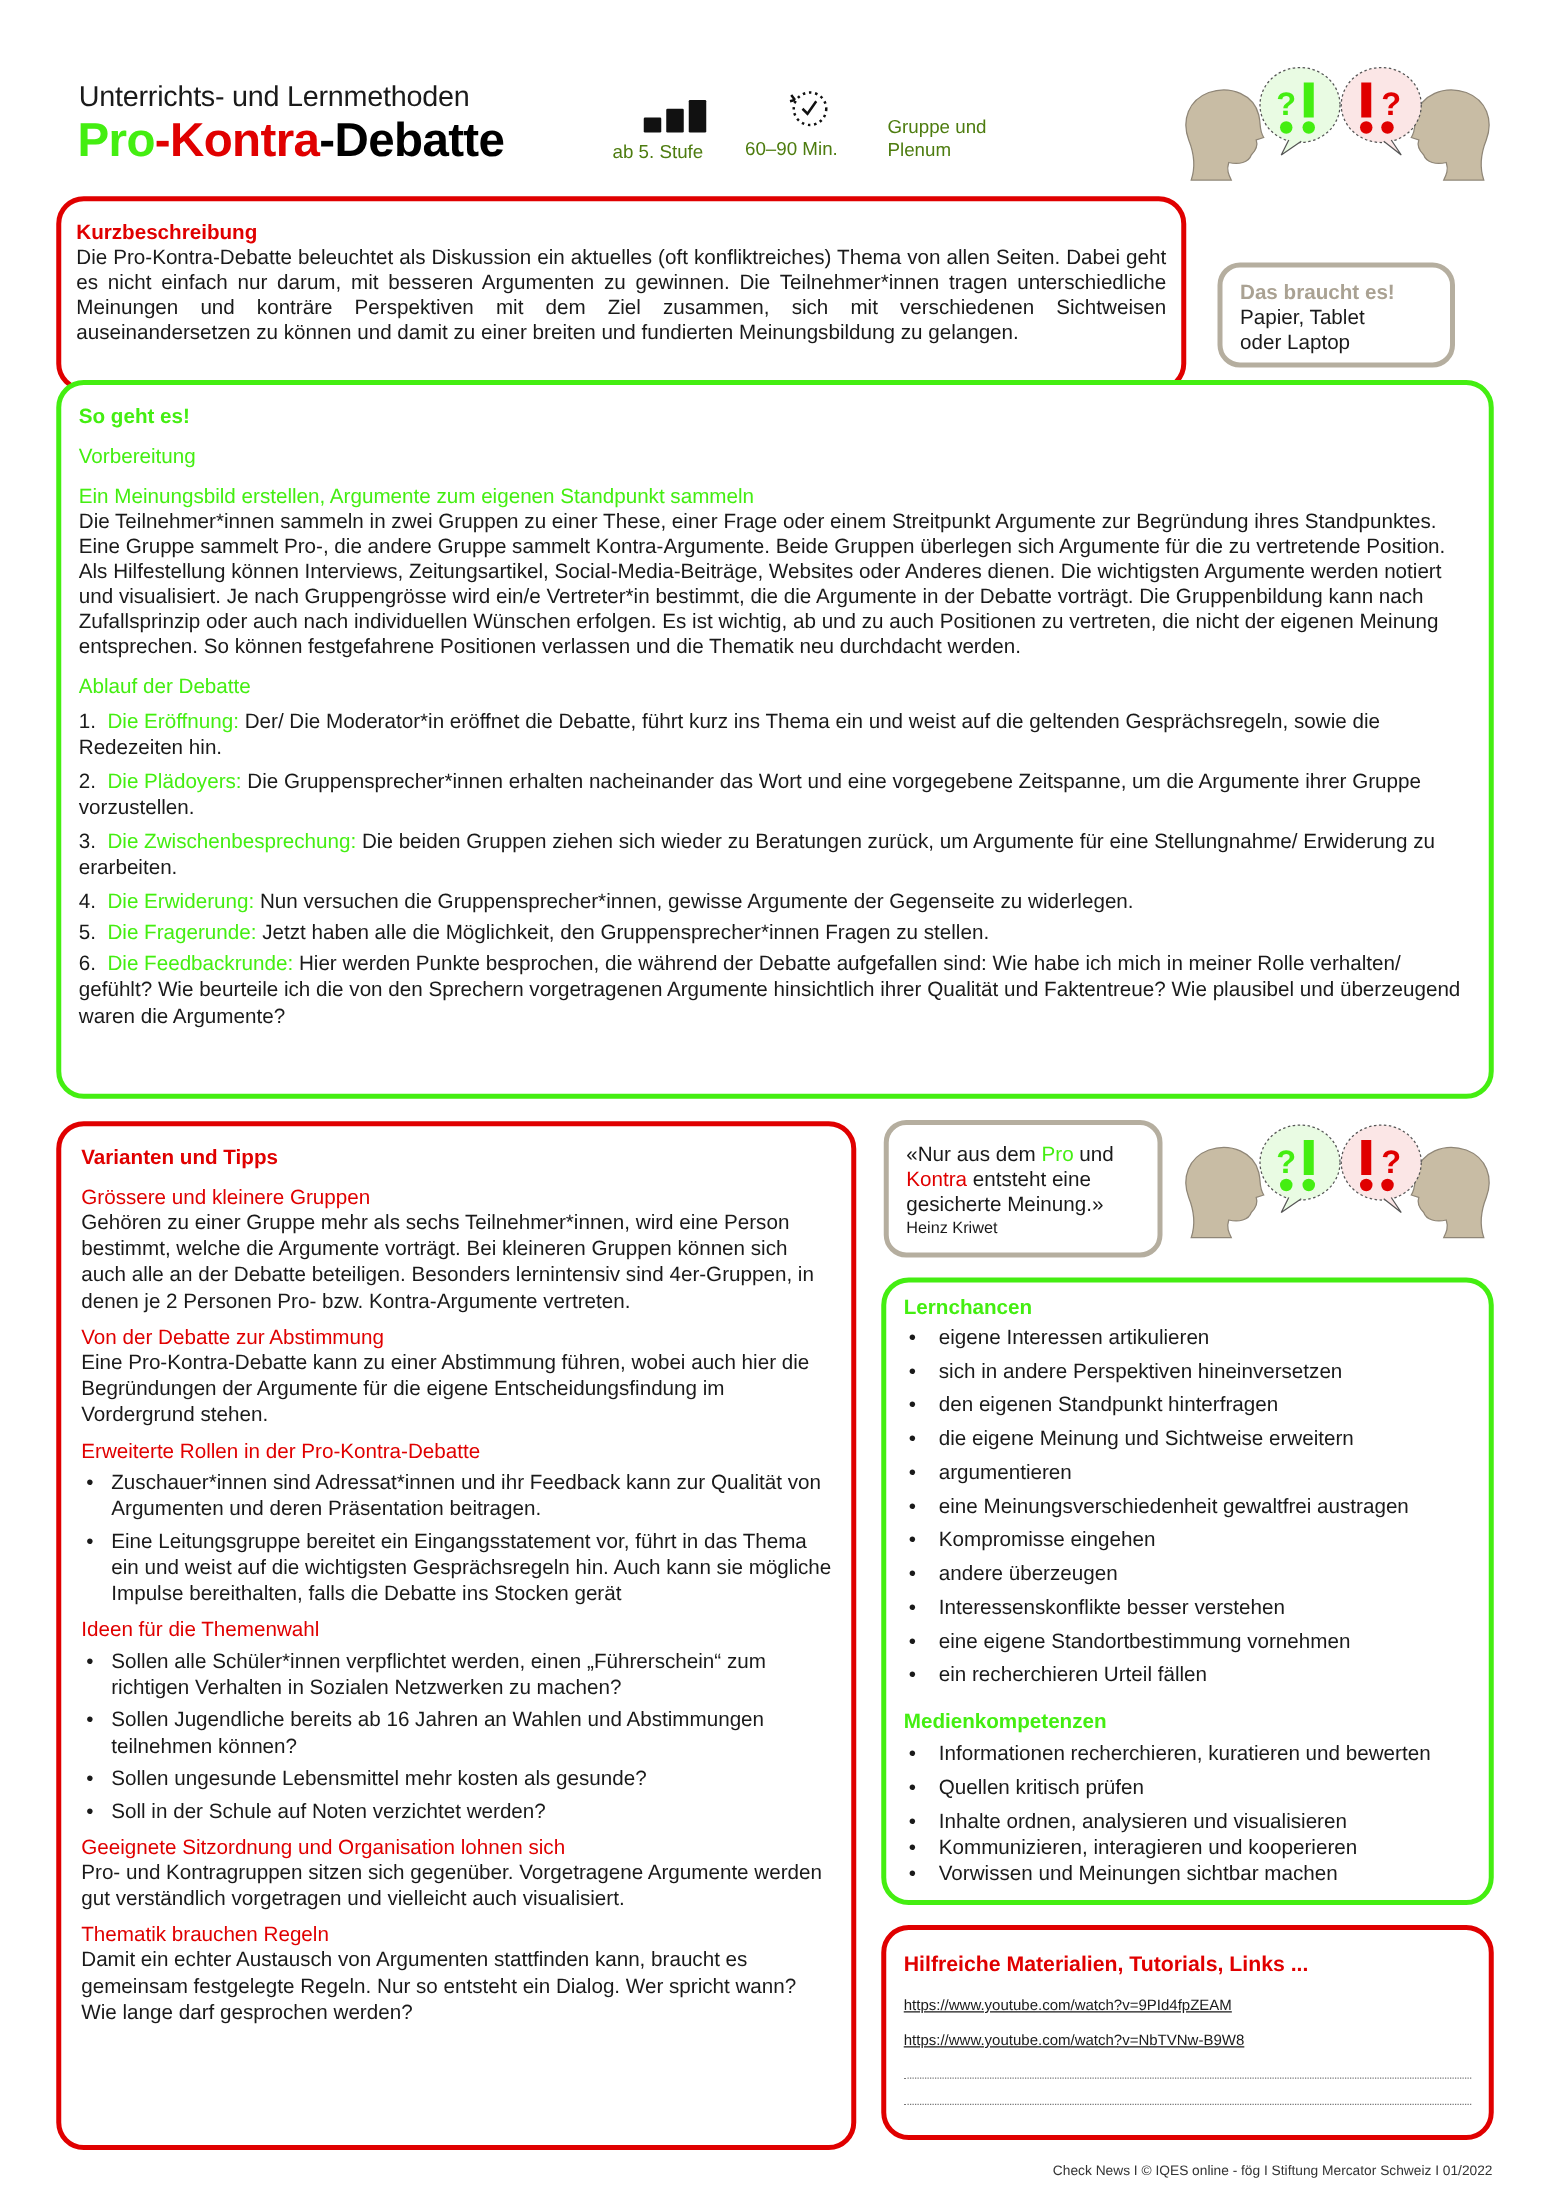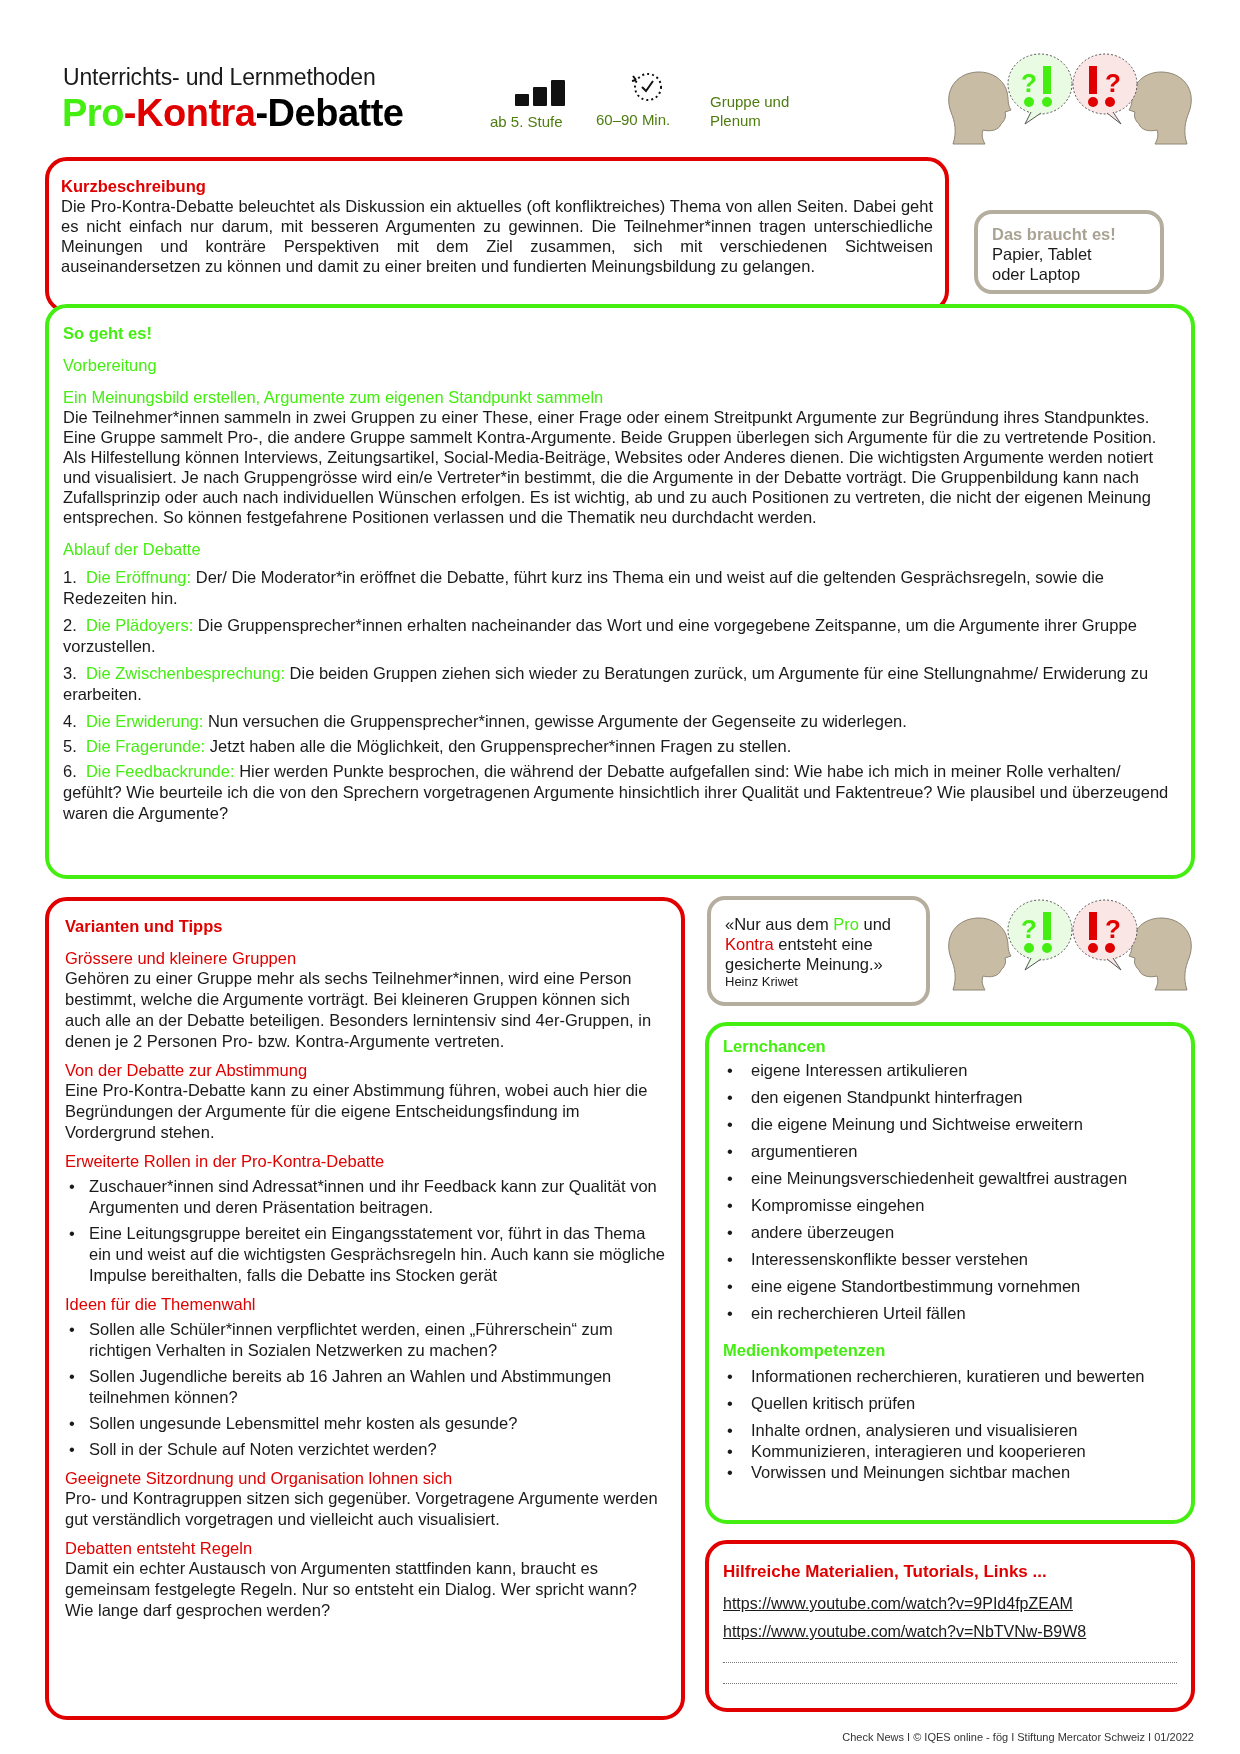--- a/index.html
+++ b/index.html
@@ -49,21 +49,21 @@
   ol.steps li .label { color: #44ee11; }
 
   ul.bul { list-style: none; }
   ul.bul li { position: relative; padding-left: 24px; font-size: 16.5px; line-height: 21px; }
   ul.bul li::before { content: "•"; position: absolute; left: 4px; top: 0; }
   #box-var ul.bul li { margin-top: 5px; }
   #box-learn ul.bul li { margin-top: 6px; padding-left: 28px; }
   #box-learn ul.bul.tight li { margin-top: 0px; }
   #box-learn ul.bul.tight li.lead { margin-top: 6px; }
 
-  a.link { color: #1a1a1a; text-decoration: underline; font-size: 16px; line-height: 20px; display: block; }
+  a.link { color: #1a1a1a; text-decoration: underline; font-size: 12px; line-height: 20px; display: block; }
   .dotline { border-bottom: 1px dotted #777; height: 1px; margin-top: 20px; }
 
   #footer { right: 46px; top: 1731px; font-size: 11px; color: #333; }
 
   .figure { position: absolute; }
 </style>
 </head>
 <body>
 
 <div class="abs" id="hdr-sub">Unterrichts- und Lernmethoden</div>
@@ -159,21 +159,21 @@
   <ul class="bul">
     <li>Sollen alle Schüler*innen verpflichtet werden, einen „Führerschein“ zum richtigen Verhalten in Sozialen Netzwerken zu machen?</li>
     <li>Sollen Jugendliche bereits ab 16 Jahren an Wahlen und Abstimmungen teilnehmen können?</li>
     <li>Sollen ungesunde Lebensmittel mehr kosten als gesunde?</li>
     <li>Soll in der Schule auf Noten verzichtet werden?</li>
   </ul>
 
   <div class="sub red gap8">Geeignete Sitzordnung und Organisation lohnen sich</div>
   <p class="txt" style="line-height:21px">Pro- und Kontragruppen sitzen sich gegenüber. Vorgetragene Argumente werden gut verständlich vorgetragen und vielleicht auch visualisiert.</p>
 
-  <div class="sub red gap8">Debatten entsteht Regeln</div>
+  <div class="sub red gap8">Thematik brauchen Regeln</div>
   <p class="txt" style="line-height:21px">Damit ein echter Austausch von Argumenten stattfinden kann, braucht es gemeinsam festgelegte Regeln. Nur so entsteht ein Dialog. Wer spricht wann? Wie lange darf gesprochen werden?</p>
 </div>
 
 <div class="box taupe-b" id="box-quote">
   <p class="txt"><span>«Nur aus dem </span><span class="green">Pro</span><span> und </span><span class="red">Kontra</span><span> entsteht eine gesicherte Meinung.»</span></p>
   <div style="font-size:13px; line-height:16px">Heinz Kriwet</div>
 </div>
 
 <div class="figure" style="left:945px; top:898px; width:250px; height:95px;">
   <svg width="250" height="95" viewBox="0 0 250 95">
@@ -191,20 +191,21 @@
     <text x="160" y="40" font-family="Liberation Sans, sans-serif" font-weight="bold" font-size="26" fill="#e00000">?</text>
     <circle cx="148" cy="50" r="5" fill="#e00000"></circle>
     <circle cx="165" cy="50" r="5" fill="#e00000"></circle>
   </svg>
 </div>
 
 <div class="box green-b" id="box-learn">
   <div class="h-bold green">Lernchancen</div>
   <ul class="bul" style="margin-top:-2px">
     <li>eigene Interessen artikulieren</li>
+    <li>sich in andere Perspektiven hineinversetzen</li>
     <li>den eigenen Standpunkt hinterfragen</li>
     <li>die eigene Meinung und Sichtweise erweitern</li>
     <li>argumentieren</li>
     <li>eine Meinungsverschiedenheit gewaltfrei austragen</li>
     <li>Kompromisse eingehen</li>
     <li>andere überzeugen</li>
     <li>Interessenskonflikte besser verstehen</li>
     <li>eine eigene Standortbestimmung vornehmen</li>
     <li>ein recherchieren Urteil fällen</li>
   </ul>

